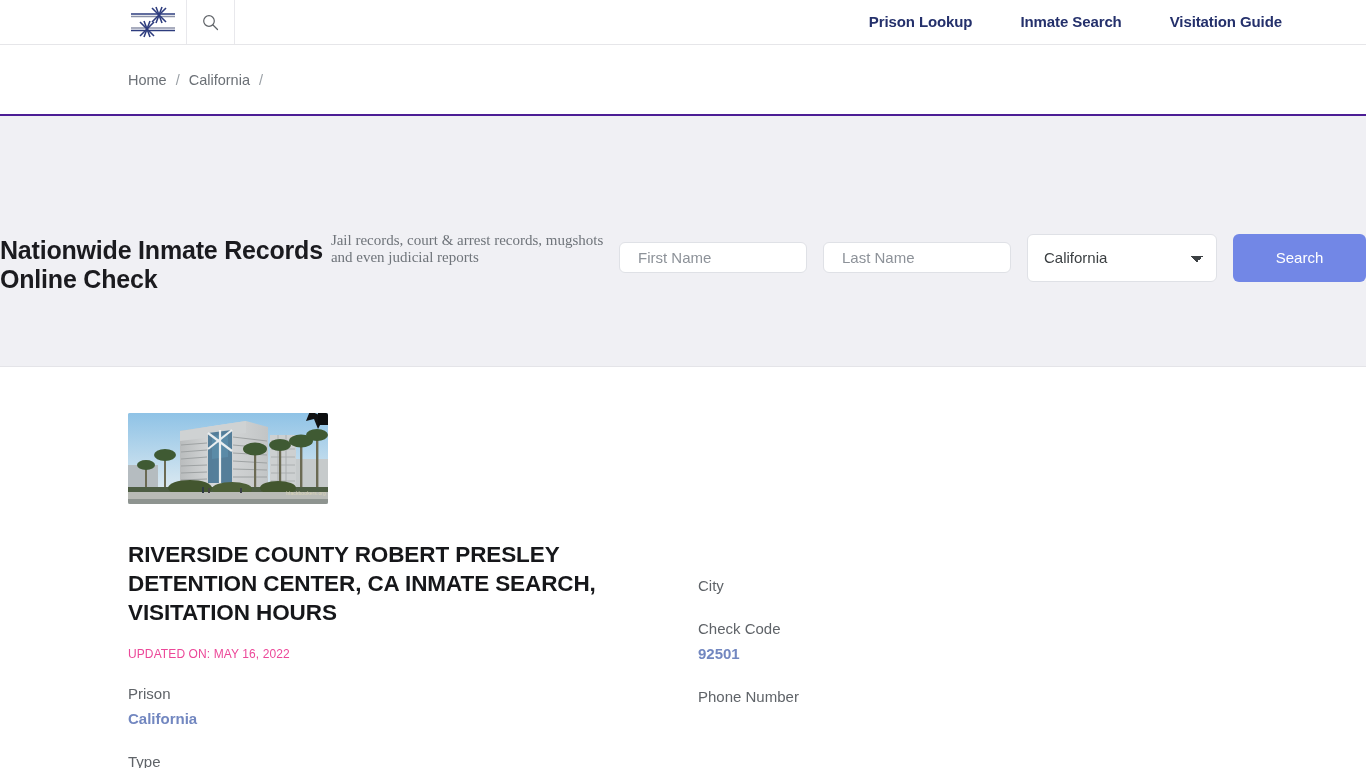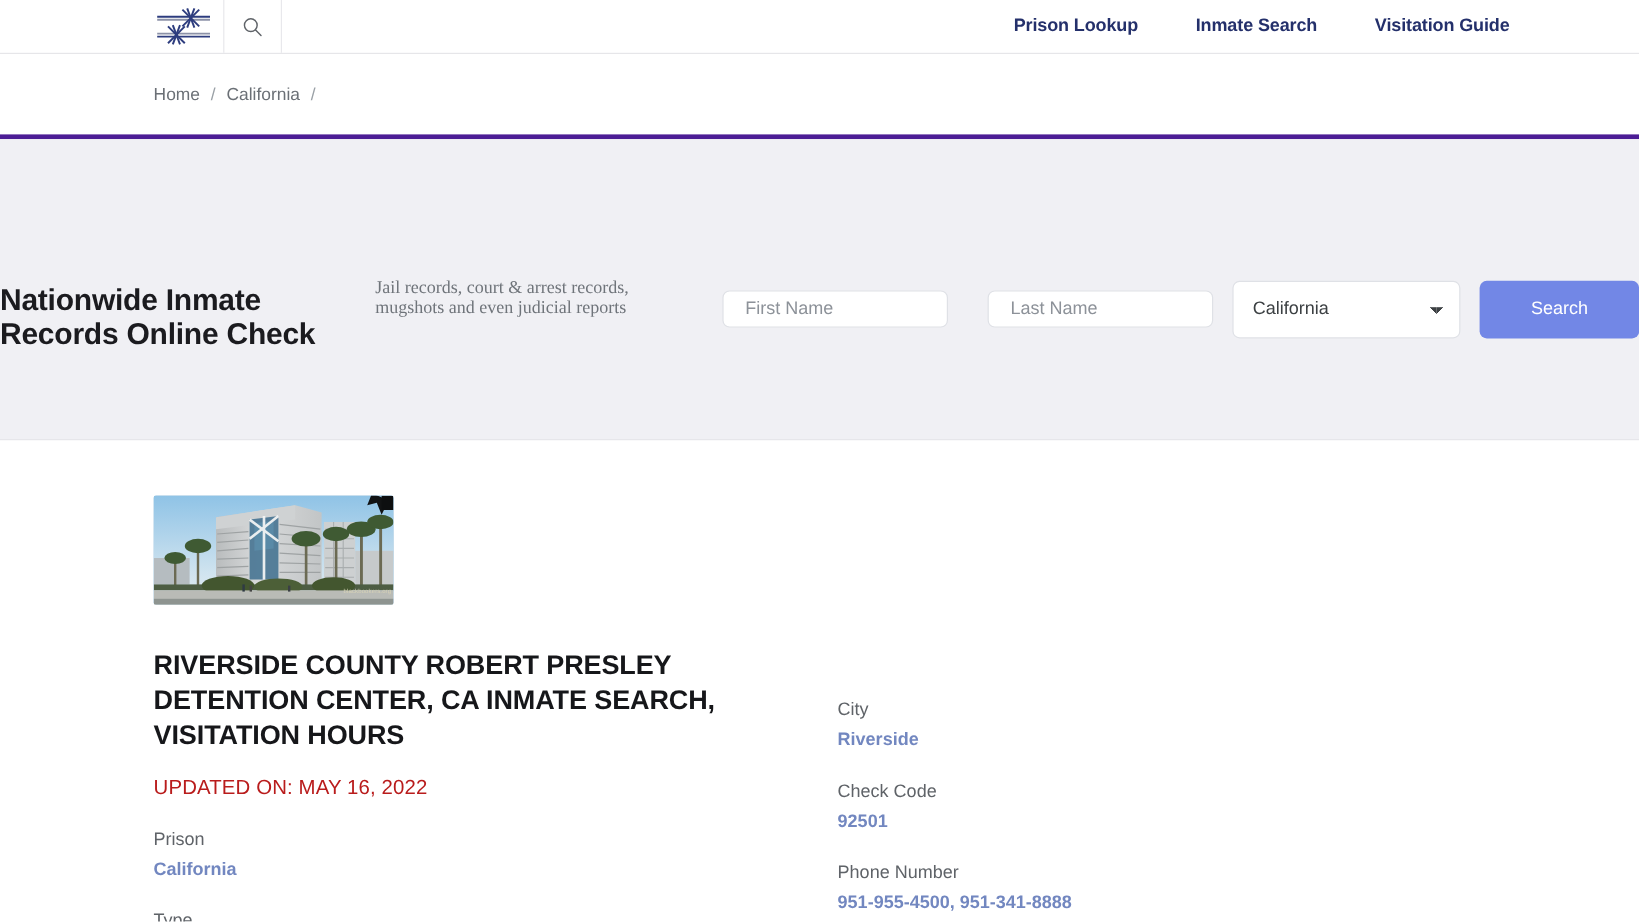--- a/index.html
+++ b/index.html
@@ -46,42 +46,42 @@
   .search-glyph { display:block; }
 
   .main-nav {
     position: absolute;
     right: 0;
     top: 0;
     height: 44px;
     display: flex;
     align-items: flex-end;
     gap: 0;
-    padding-right: 84px;
+    padding-right: 60px;
   }
   .nav-link {
     color: #24306b;
     font-size: 15px;
     font-weight: bold;
     text-decoration: none;
     padding: 0 24px;
     line-height: 44px;
     letter-spacing: -0.1px;
     cursor: pointer;
     white-space: nowrap;
   }
 
   
   .breadcrumb-bar {
     height: 71px;
     background: #ffffff;
     display: flex;
     align-items: center;
     padding-left: 128px;
-    border-bottom: 4px solid #4c1d95;
+    border-bottom: 2px solid #4c1d95;
   }
   .crumb {
     font-size: 14.5px;
     color: #6b7076;
     text-decoration: none;
     cursor: pointer;
   }
   .crumb.current { color: #6b7076; cursor: default; }
   .crumb-sep {
     font-size: 14.5px;
@@ -121,21 +121,20 @@
     width: 188px;
     height: 31px;
     border: 1px solid #dfe1e6;
     border-radius: 6px;
     background: #ffffff;
     padding: 0 18px;
     font-size: 15px;
     color: #3c4043;
     font-family: "Liberation Sans", sans-serif;
     outline: none;
-    margin-left: 17px;
   }
   .form-input::placeholder { color: #8d9299; }
   .form-select {
     width: 190px;
     height: 48px;
     border: 1px solid #dfe1e6;
     border-radius: 6px;
     background: #ffffff;
     padding: 0 16px;
     font-size: 15px;
@@ -197,22 +196,22 @@
     font-size: 22.5px;
     font-weight: bold;
     color: #16171a;
     line-height: 29px;
     text-transform: uppercase;
     max-width: 480px;
     letter-spacing: -0.1px;
   }
   .updated-on {
     margin-top: 20px;
-    font-size: 17px;
-    color: #b91c1c;
+    font-size: 12px;
+    color: #ec4899;
     text-transform: uppercase;
     letter-spacing: 0.1px;
   }
 
   .info-grid {
     position: relative;
     margin-top: 22px;
   }
   .info-col-left {
     width: 470px;
@@ -420,26 +419,24 @@
       </div>
       <div class="info-item">
         <div class="info-label">Type</div>
         <a class="info-value"></a>
       </div>
     </div>
 
     <div class="info-col-right">
       <div class="info-item">
         <div class="info-label">City</div>
-        <a class="info-value">Riverside</a>
       </div>
       <div class="info-item">
         <div class="info-label">Check Code</div>
         <a class="info-value">92501</a>
       </div>
       <div class="info-item">
         <div class="info-label">Phone Number</div>
-        <a class="info-value">951-955-4500, 951-341-8888</a>
       </div>
     </div>
 
   </div>
 </main>
 
 </body></html>

